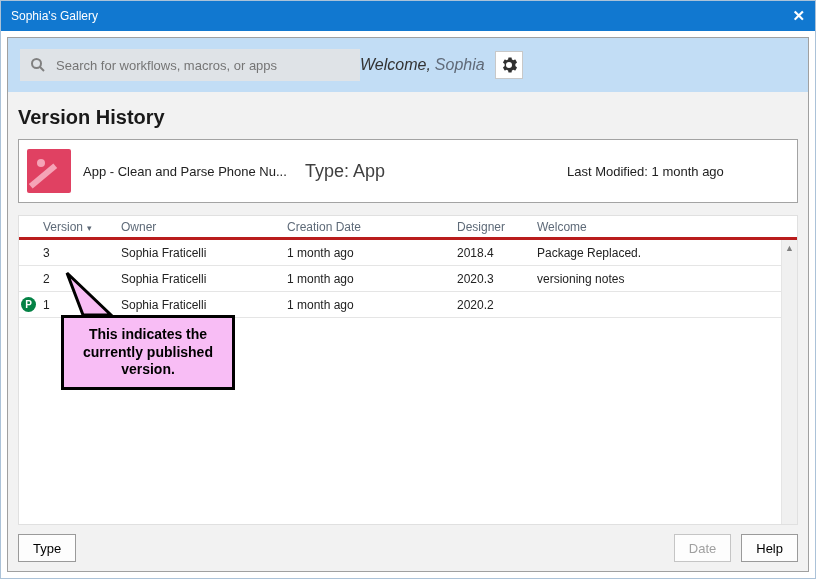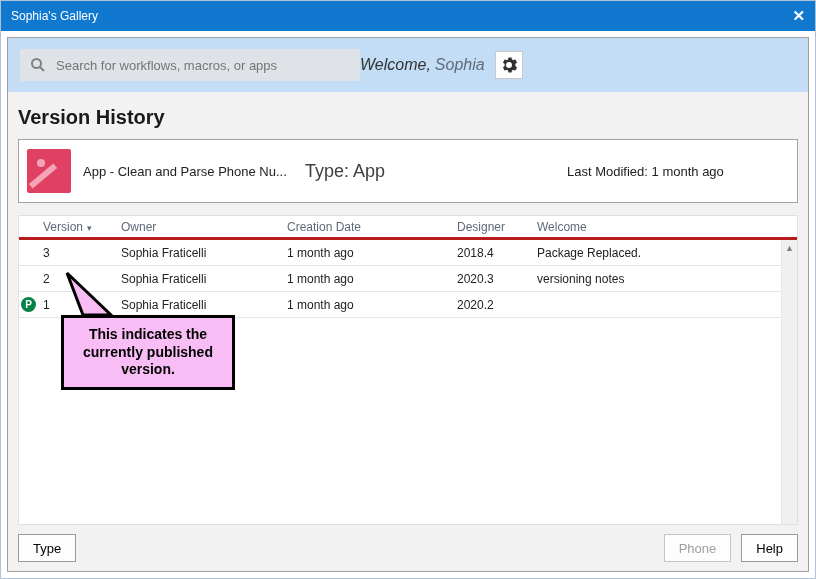--- a/index.html
+++ b/index.html
@@ -178,21 +178,21 @@
           </div>
         </div>
       <div class="scrolltrack">
         <div class="scrollarrow">▲</div>
       </div>
     </div>
 
     <div class="footer">
       <button class="btn">Type</button>
       <div class="footer-right">
-        <button class="btn" disabled="">Phone</button>
+        <button class="btn" disabled="">Date</button>
         <button class="btn">Help</button>
       </div>
     </div>
 
   </div>
 
   <div class="callout">
     <svg width="70" height="48">
       <polygon points="2,2 46,44 18,44" fill="#f8bdf5" stroke="#000" stroke-width="3" stroke-linejoin="miter"></polygon>
     </svg>

